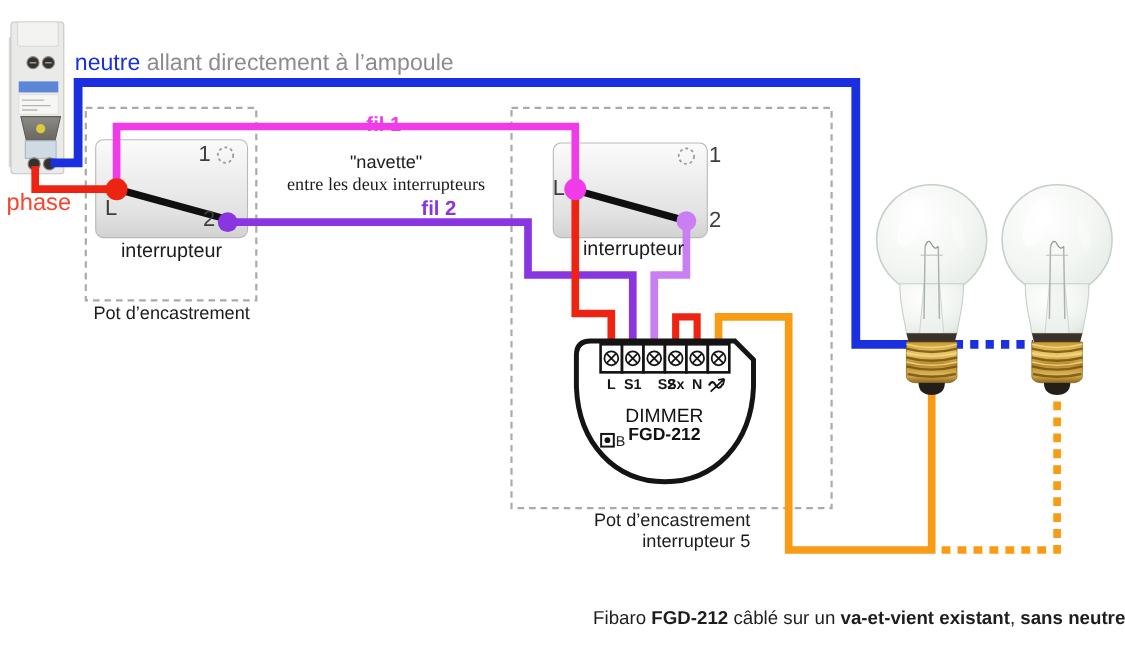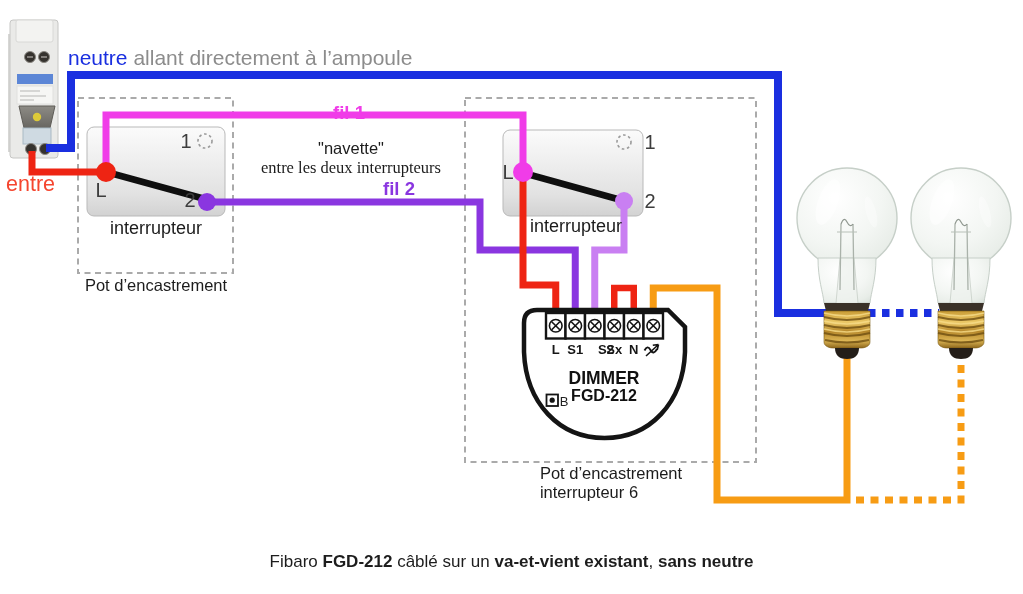--- a/index.html
+++ b/index.html
@@ -13,27 +13,27 @@
   .ctrx{transform:translateX(-50%);text-align:center;}
   .neutre-line{left:68px;top:46px;font-size:21px;}
   .neutre-word{color:var(--blue);}
   .neutre-rest{color:#8c8c8c;}
   .phase{left:6px;top:172px;font-size:21.5px;color:var(--phase-text);}
   .fil1{left:349px;top:113px;font-size:18.5px;font-weight:bold;color:var(--magenta);}
   .navette{left:351px;top:148px;font-size:16.5px;}
   .between{left:351px;top:168px;font-size:16.5px;font-family:Liberation Serif, serif;}
   .fil2{left:351px;top:189px;font-size:18.5px;font-weight:bold;color:var(--purple);margin-left:48px;}
   .sw-lbl{font-size:18px;}
-  .pot-lbl{font-size:16.5px;line-height:18.5px;text-align:left;}
+  .pot-lbl{font-size:16.5px;line-height:18.5px;text-align:right;}
   .term{font-size:20px;color:#3d3d3d;}
   .dim-term{font-size:13px;font-weight:600;color:#161616;}
-  .dim-title{font-size:17.5px;font-weight:bold;color:#111;}
+  .dim-title{font-size:17.5px;font-weight:normal;color:#111;}
   .dim-model{font-size:16px;font-weight:bold;color:#111;}
   .dim-b{font-size:13px;color:#222;}
-  .caption{left:0;top:552px;width:1023px;text-align:center;font-size:17px;color:#1d1d1d;}
+  .caption{left:0;top:552px;width:1023px;text-align:right;font-size:17px;color:#1d1d1d;}
   .caption b{font-weight:bold;}
 </style>
 </head>
 <body>
 
 <div class="canvas">
 
   <svg width="1023" height="594" viewBox="0 0 1023 594">
     <defs>
       <linearGradient id="swGrad" x1="0" y1="0" x2="0" y2="1">
@@ -153,41 +153,41 @@
       </g>
     </g>
 
     <use href="#bulb" transform="translate(847,218)"></use>
     <use href="#bulb" transform="translate(961,218)"></use>
   </svg>
 
   <div class="lbl neutre-line">
     <span class="neutre-word">neutre</span><span class="neutre-rest"> allant directement à l’ampoule</span>
   </div>
-  <div class="lbl phase">entre</div>
+  <div class="lbl phase">phase</div>
   <div class="lbl ctr fil1">fil 1</div>
   <div class="lbl ctr navette">"navette"</div>
   <div class="lbl ctr between">entre les deux interrupteurs</div>
   <div class="lbl ctr fil2">fil 2</div>
 
   <div class="lbl ctr term" style="left:186px;top:141px">1</div>
   <div class="lbl ctr term" style="left:101px;top:190px">L</div>
   <div class="lbl ctr term" style="left:190px;top:200px">2</div>
   <div class="lbl ctr sw-lbl" style="left:156px;top:228px">interrupteur</div>
   <div class="lbl ctrx pot-lbl" style="left:156px;top:276px">
     <div>Pot d’encastrement</div>
   </div>
 
   <div class="lbl ctr term" style="left:650px;top:142px">1</div>
   <div class="lbl ctr term" style="left:508px;top:172px">L</div>
   <div class="lbl ctr term" style="left:650px;top:201px">2</div>
   <div class="lbl ctr sw-lbl" style="left:576px;top:226px">interrupteur</div>
   <div class="lbl ctrx pot-lbl" style="left:611px;top:464px">
     <div>Pot d’encastrement</div>
-    <div>interrupteur 6</div>
+    <div>interrupteur 5</div>
   </div>
 
   <div class="lbl ctr dim-term" style="left:555.75px;top:349px">L</div>
   <div class="lbl ctr dim-term" style="left:575.25px;top:349px">S1</div>
   <div class="lbl ctr dim-term" style="left:606px;top:349px">S2</div>
   <div class="lbl ctr dim-term" style="left:614.25px;top:349px">Sx</div>
   <div class="lbl ctr dim-term" style="left:633.75px;top:349px">N</div>
   <div class="lbl ctr dim-title" style="left:604px;top:378px">DIMMER</div>
   <div class="lbl ctr dim-model" style="left:604px;top:396px">FGD-212</div>
   <div class="lbl ctr dim-b" style="left:564px;top:401px">B</div>

